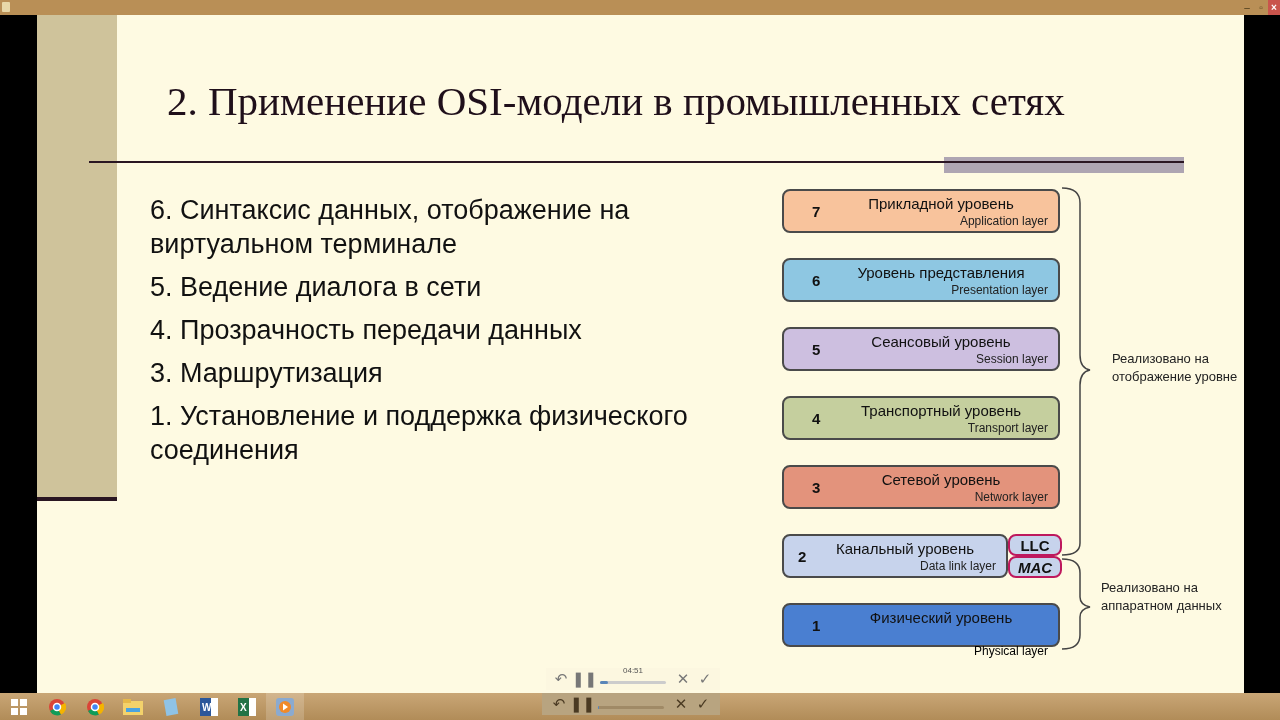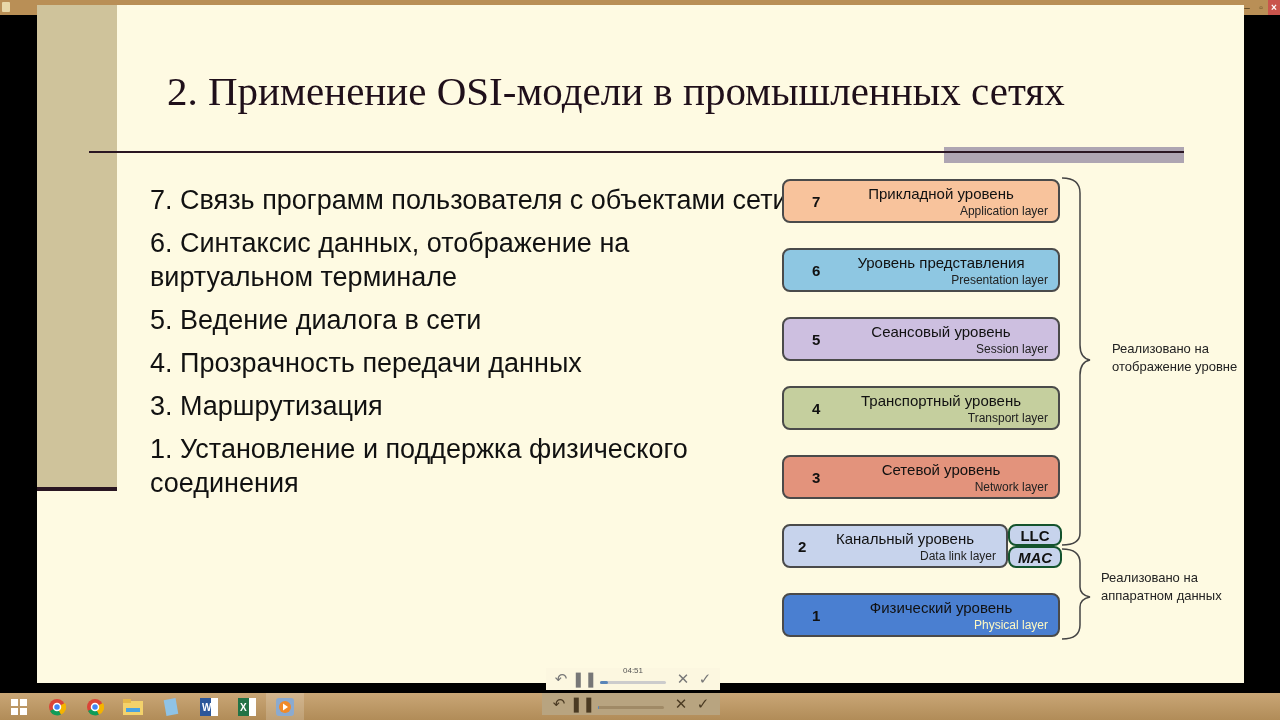--- a/index.html
+++ b/index.html
@@ -3,33 +3,33 @@
 <meta charset="utf-8">
 <style>
   html,body{margin:0;padding:0;}
   body{width:1280px;height:720px;position:relative;overflow:hidden;background:#000;font-family:"Liberation Sans",sans-serif;}
   .titlebar{position:absolute;left:0;top:0;width:1280px;height:15px;background:#b98f56;}
   .titlebar .appicon{position:absolute;left:2px;top:2px;width:8px;height:10px;background:#e8d8a8;border-radius:1px;}
   .tb-btn{position:absolute;top:0;height:15px;display:flex;align-items:center;justify-content:center;font-size:10px;color:#4a3a1a;}
   .tb-min{left:1240px;width:14px;}
   .tb-max{left:1254px;width:14px;}
   .tb-close{left:1268px;width:12px;background:#c9544c;color:#fff;font-weight:bold;}
-  .slide{position:absolute;left:37px;top:5px;width:1207px;height:678px;background:#fefae2;overflow:hidden;}
+  .slide{position:absolute;left:37px;top:15px;width:1207px;height:678px;background:#fefae2;overflow:hidden;}
   .leftbar{position:absolute;left:0;top:0;width:80px;height:484px;background:#cfc39b;}
   .leftbar-line{position:absolute;left:0;top:482px;width:80px;height:4px;background:#2a1622;}
   .title{position:absolute;left:130px;top:62px;font-family:"Liberation Serif",serif;font-size:41px;color:#1f0f1a;white-space:nowrap;}
   .hr{position:absolute;left:52px;top:146px;width:1095px;height:2px;background:#2a1622;}
   .hr-accent{position:absolute;left:907px;top:142px;width:240px;height:16px;background:#aea5b2;}
   .list{position:absolute;left:113px;top:178px;width:640px;font-size:27px;color:#111;line-height:34px;}
   .list .item{margin-bottom:9px;}
   .layer{position:absolute;left:745px;width:278px;height:44px;border:2px solid #4a4a4a;border-radius:8px;box-sizing:border-box;}
   .layer .num{position:absolute;left:28px;top:12px;font-weight:bold;font-size:15px;color:#111;}
   .layer .ru{position:absolute;left:50px;right:10px;top:4px;text-align:center;font-weight:normal;font-size:15px;color:#111;white-space:nowrap;}
   .layer .en{position:absolute;left:50px;right:10px;top:23px;text-align:right;font-size:12px;color:#222;white-space:nowrap;}
-  .sub{position:absolute;left:971px;width:54px;height:22px;border:2px solid #14532d;border-radius:8px;box-sizing:border-box;background:#c7d3ec;font-weight:bold;font-size:15px;display:flex;align-items:center;justify-content:center;color:#111;}
+  .sub{position:absolute;left:971px;width:54px;height:22px;border:2px solid #be185d;border-radius:8px;box-sizing:border-box;background:#c7d3ec;font-weight:bold;font-size:15px;display:flex;align-items:center;justify-content:center;color:#111;}
   .brace-label{position:absolute;font-size:13px;line-height:18px;color:#222;}
   .player{position:absolute;height:22px;display:flex;align-items:center;font-size:9px;color:#555;}
   .player .ic{width:22px;text-align:center;font-size:15px;color:#777;}
   .player .track{position:relative;width:66px;margin:0 6px;}
   .player .time{position:absolute;top:-9px;left:0;width:66px;text-align:center;font-size:8px;}
   .player .bar{height:3px;background:#ccc;border-radius:2px;margin-top:6px;position:relative;}
   .player .fill{position:absolute;left:0;top:0;height:3px;background:#5a86b8;border-radius:2px;}
   .player1{left:546px;top:668px;background:#fcf7e0;padding:0 4px;}
   .player2{left:542px;top:693px;background:#b8a480;padding:0 6px;}
   .taskbar{position:absolute;left:0;top:693px;width:1280px;height:27px;background:linear-gradient(#c9a676,#b18c58);display:flex;align-items:center;}
@@ -47,21 +47,20 @@
 </div>
 
 <div class="slide">
   <div class="leftbar"></div>
   <div class="leftbar-line"></div>
   <div class="title">2. Применение OSI-модели в промышленных сетях</div>
   <div class="hr-accent"></div>
   <div class="hr"></div>
 
   <div class="list">
-    <div class="item">7. Связь программ пользователя с объектами сети</div>
     <div class="item">6. Синтаксис данных, отображение на виртуальном терминале</div>
     <div class="item">5. Ведение диалога в сети</div>
     <div class="item">4. Прозрачность передачи данных</div>
     <div class="item">3. Маршрутизация</div>
     <div class="item">1. Установление и поддержка физического соединения</div>
   </div>
 
   <div class="layer" style="top:174px;background:#f8c39c;">
     <span class="num">7</span>
     <span class="ru">Прикладной уровень</span>
@@ -90,21 +89,21 @@
   <div class="layer" style="top:519px;width:226px;background:#c7d3ec;">
     <span class="num" style="left:14px;">2</span>
     <span class="ru" style="left:30px;">Канальный уровень</span>
     <span class="en" style="left:30px;">Data link layer</span>
   </div>
   <div class="sub" style="top:519px;">LLC</div>
   <div class="sub" style="top:541px;font-style:italic;">MAC</div>
   <div class="layer" style="top:588px;background:#4a7fd1;">
     <span class="num">1</span>
     <span class="ru">Физический уровень</span>
-    <span class="en" style="color:#fef9c3;">Physical layer</span>
+    <span class="en" style="color:#000000;margin-top:16px;">Physical layer</span>
   </div>
 
   <svg style="position:absolute;left:1023px;top:170px;" width="40" height="470">
     <path d="M2 3 Q20 3 20 18 L20 170 Q20 183 30 185 Q20 187 20 200 L20 358 Q20 370 2 370" fill="none" stroke="#444" stroke-width="1.5"></path>
     <path d="M2 374 Q20 374 20 388 L20 412 Q20 420 30 422 Q20 424 20 432 L20 450 Q20 464 2 464" fill="none" stroke="#444" stroke-width="1.5"></path>
   </svg>
 
   <div class="brace-label" style="left:1075px;top:335px;width:130px;">Реализовано на отображение уровне</div>
   <div class="brace-label" style="left:1064px;top:564px;width:130px;">Реализовано на аппаратном данных</div>
 </div>

